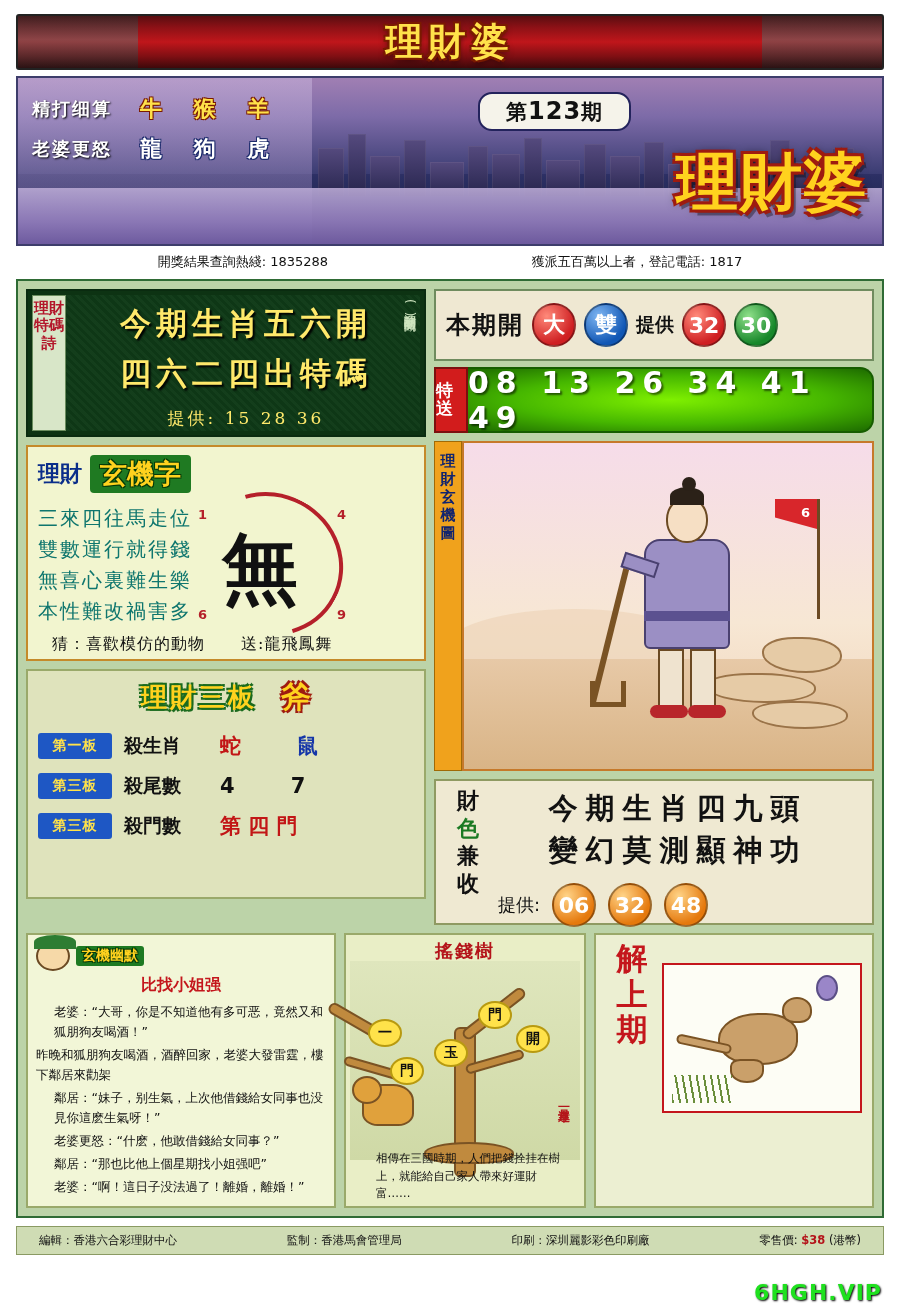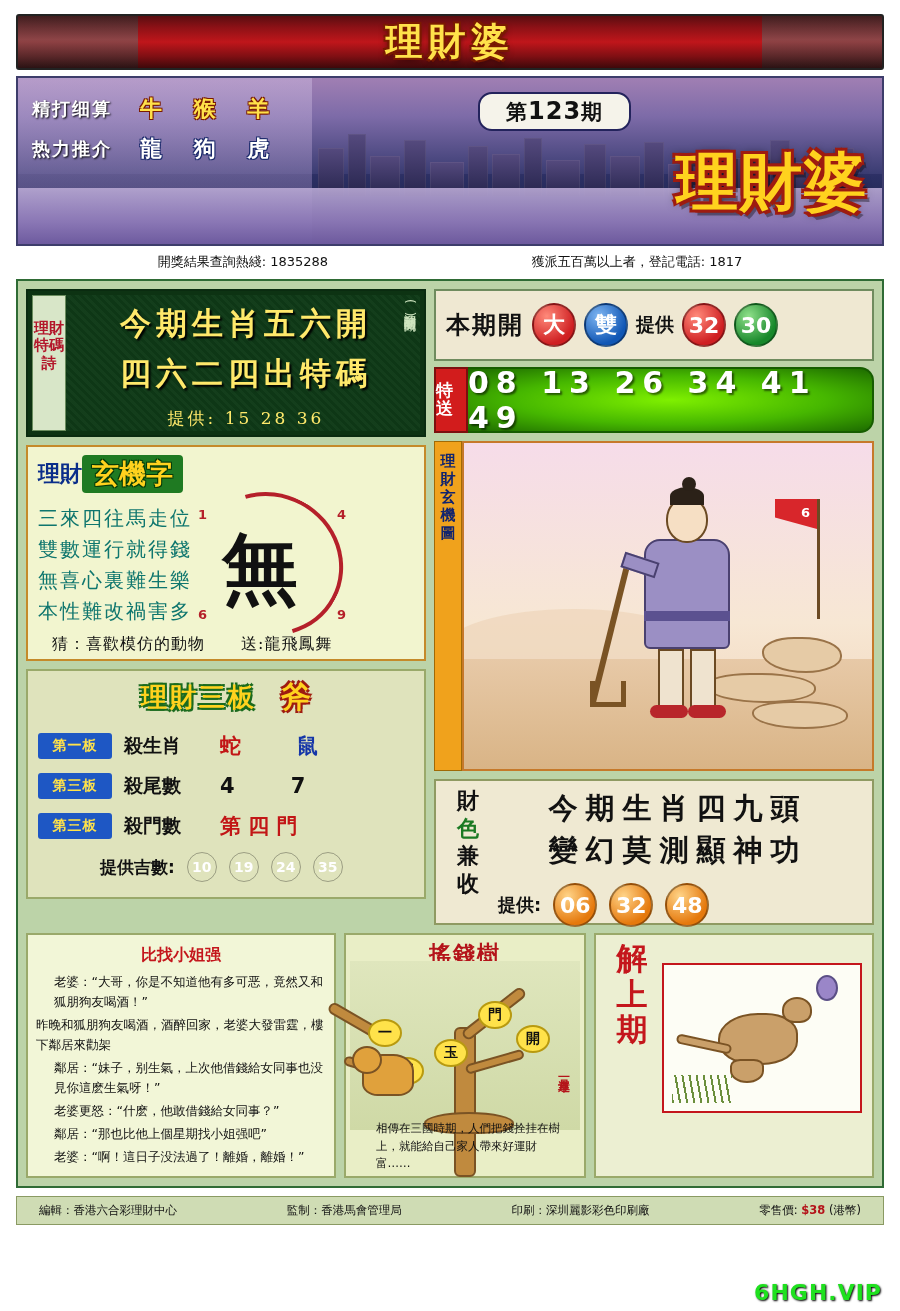--- a/index.html
+++ b/index.html
@@ -135,21 +135,21 @@
     background:#0d3313;
     border:2px solid #0a2b10;
     height:148px;
     position:relative;
     display:flex;
     padding:4px;
   }
   .poem-tab {
     width:34px; background:#d8e6c8; border:1px solid #6a8d5e;
     color:#b3162a; font-weight:bold; font-size:15px; line-height:1.15;
-    text-align:center; padding-top:24px;
+    text-align:center; padding-top:4px;
     font-family:"DejaVu Sans", sans-serif;
   }
   .poem-main { flex:1; padding-left:6px; position:relative;
     background:
       repeating-linear-gradient(45deg, rgba(255,255,255,.02) 0 3px, rgba(0,0,0,.06) 3px 6px),
       #0f3a17;
   }
   .poem-l {
     color:#ffe96b; font-weight:bold; font-size:31px; letter-spacing:5px;
     text-align:center; margin-top:8px;
@@ -209,21 +209,21 @@
     color:#ffffff; font-size:30px; font-weight:bold; letter-spacing:7px;
     text-shadow:2px 2px 2px rgba(0,0,0,.55);
     font-family:"DejaVu Sans", sans-serif;
   }
 
   
   .mystic {
     margin-top:8px; height:216px;
     background:#f2f5cf; border:2px solid #c58a2a; position:relative; padding:8px 10px;
   }
-  .mystic-title { display:flex; align-items:center; }
+  .mystic-title { display:flex; align-items:center; gap:8px; }
   .mystic-title .t1 { font-size:22px; font-weight:bold; color:#0a2d8a;
     font-family:"DejaVu Sans", sans-serif; }
   .mystic-title .t2 {
     font-size:27px; font-weight:bold; color:#ffd21e;
     background:#1f7a22; padding:1px 10px; border-radius:4px;
     text-shadow:-1px -1px 0 #063a08,1px -1px 0 #063a08,-1px 1px 0 #063a08,1px 1px 0 #063a08;
     font-family:"DejaVu Sans", sans-serif;
   }
   .mystic-body { display:flex; margin-top:10px; }
   .mystic-lines { font-size:20px; color:#0f766e; line-height:1.55; letter-spacing:2px;
@@ -349,21 +349,21 @@
     width:48px; text-align:center; color:#111; font-size:22px; font-weight:bold;
     line-height:1.25; font-family:"DejaVu Serif", serif; position:relative;
   }
   .fortune-side .gz { color:#1b7a23; }
   .fortune-main { flex:1; }
   .fortune-l {
     font-size:29px; font-weight:bold; color:#111; letter-spacing:8px;
     font-family:"DejaVu Serif", serif; text-align:center; margin-top:2px;
   }
   .fortune-foot { display:flex; align-items:center; gap:12px; margin-top:12px; padding-left:6px; }
-  .fortune-foot .lbl { font-size:18px; font-weight:bold; color:#111;
+  .fortune-foot .lbl { font-size:18px; font-weight:normal; color:#111;
     font-family:"DejaVu Sans", sans-serif; }
 
   
   .grid-bottom { display:flex; gap:8px; margin-top:8px; }
   .joke {
     width:310px; background:#f2f6d7; border:2px solid #9aa96a; padding:6px 8px;
     position:relative;
   }
   .joke-head { display:flex; align-items:center; gap:6px; }
   .joke-badge {
@@ -384,21 +384,21 @@
   .joke-p {
     font-size:12.5px; color:#111; line-height:1.6; text-indent:0;
     font-family:"DejaVu Sans", sans-serif; margin:0 0 3px 0;
   }
   .joke-p.ind { padding-left:18px; }
 
   .tree-box {
     width:242px; background:#e9eec6; border:2px solid #9aa96a; position:relative; padding:4px;
   }
   .tree-title {
-    text-align:center; font-size:22px; font-weight:bold; color:#b4141a; letter-spacing:2px;
+    text-align:center; font-size:18px; font-weight:bold; color:#b4141a; letter-spacing:2px;
     font-family:"DejaVu Sans", sans-serif;
   }
   .tree-canvas { position:absolute; left:4px; right:4px; top:26px; bottom:46px;
     background:linear-gradient(180deg,#dfe6bd,#cfd9a6);
   }
   .trunk { position:absolute; left:104px; top:66px; width:22px; height:150px; background:#c08a3e; border:2px solid #7a5324; border-radius:6px; }
   .branch { position:absolute; background:#c08a3e; border:2px solid #7a5324; border-radius:6px; transform-origin:left center; }
   .root { position:absolute; bottom:-4px; left:74px; width:90px; height:22px; background:#c08a3e; border:2px solid #7a5324; border-radius:50% 50% 40% 40%; }
   .coin {
     position:absolute; width:34px; height:28px; border-radius:50%;
@@ -493,21 +493,21 @@
     <div class="water"></div>
     <div class="banner-left-strip"></div>
     <div class="banner-bottom-bar"></div>
 
     <div class="slogan">
       <div class="slogan-row">
         <span class="slogan-lbl">精打细算</span>
         <span class="slogan-animals">牛 猴 羊</span>
       </div>
       <div class="slogan-row">
-        <span class="slogan-lbl">热力推介</span>
+        <span class="slogan-lbl">老婆更怒</span>
         <span class="slogan-animals blue">龍 狗 虎</span>
       </div>
     </div>
 
     <div class="issue-box">
       <span>第</span><span class="num">123</span><span>期</span>
     </div>
 
     <div class="banner-logo">理財婆</div>
   </div>
@@ -585,27 +585,20 @@
               </span>
             </div>
             <div class="axe-row">
               <span class="axe-tag">第三板</span>
               <span class="axe-name">殺門數</span>
               <span class="axe-vals">
                 <span class="axe-val">第 四 門</span>
               </span>
             </div>
           </div>
-          <div class="lucky-row">
-            <span class="lucky-lbl">提供吉數:</span>
-            <span class="mini-ball orange">10</span>
-            <span class="mini-ball orange">19</span>
-            <span class="mini-ball orange">24</span>
-            <span class="mini-ball orange">35</span>
-          </div>
         </div>
       </div>
 
       <div class="col-right">
 
         <div class="open-box">
           <span class="open-lbl">本期開</span>
           <span class="ball red">大</span>
           <span class="ball blue">雙</span>
           <span class="open-sub">提供</span>
@@ -666,20 +659,24 @@
             </div>
           </div>
         </div>
 
       </div>
     </div>
 
     <div class="grid-bottom">
 
       <div class="joke">
+        <div class="joke-head">
+          <span class="joke-face"></span>
+          <span class="joke-badge">玄機幽默</span>
+        </div>
         <div class="joke-title">比找小姐强</div>
         <p class="joke-p ind">老婆：“大哥，你是不知道他有多可恶，竟然又和狐朋狗友喝酒！”</p>
         <p class="joke-p">昨晚和狐朋狗友喝酒，酒醉回家，老婆大發雷霆，樓下鄰居來勸架</p>
         <p class="joke-p ind">鄰居：“妹子，别生氣，上次他借錢給女同事也没見你這麽生氣呀！”</p>
         <p class="joke-p ind">老婆更怒：“什麽，他敢借錢給女同事？”</p>
         <p class="joke-p ind">鄰居：“那也比他上個星期找小姐强吧”</p>
         <p class="joke-p ind">老婆：“啊！這日子没法過了！離婚，離婚！”</p>
       </div>
 
       <div class="tree-box">

